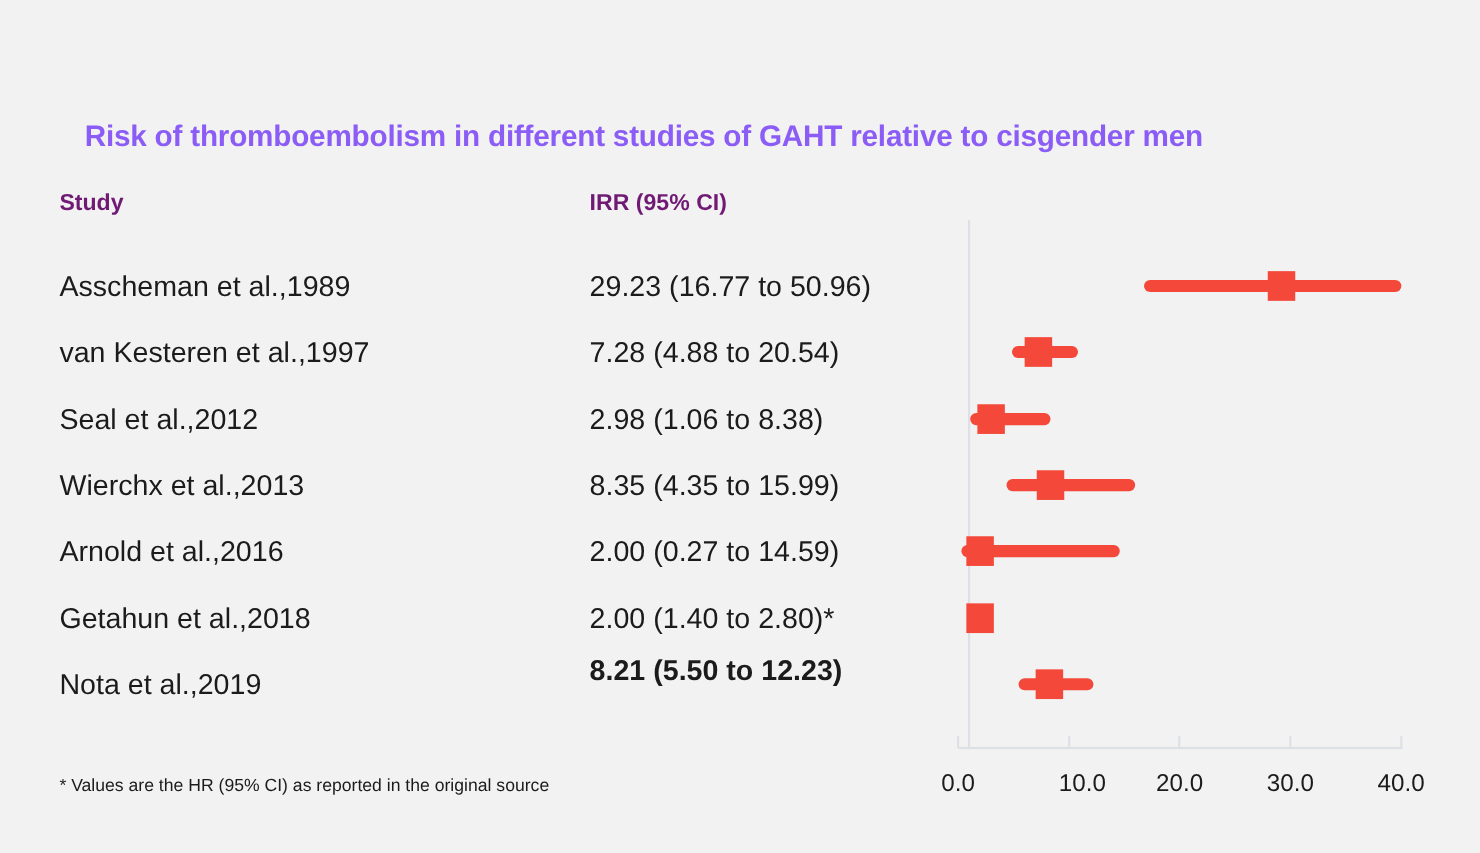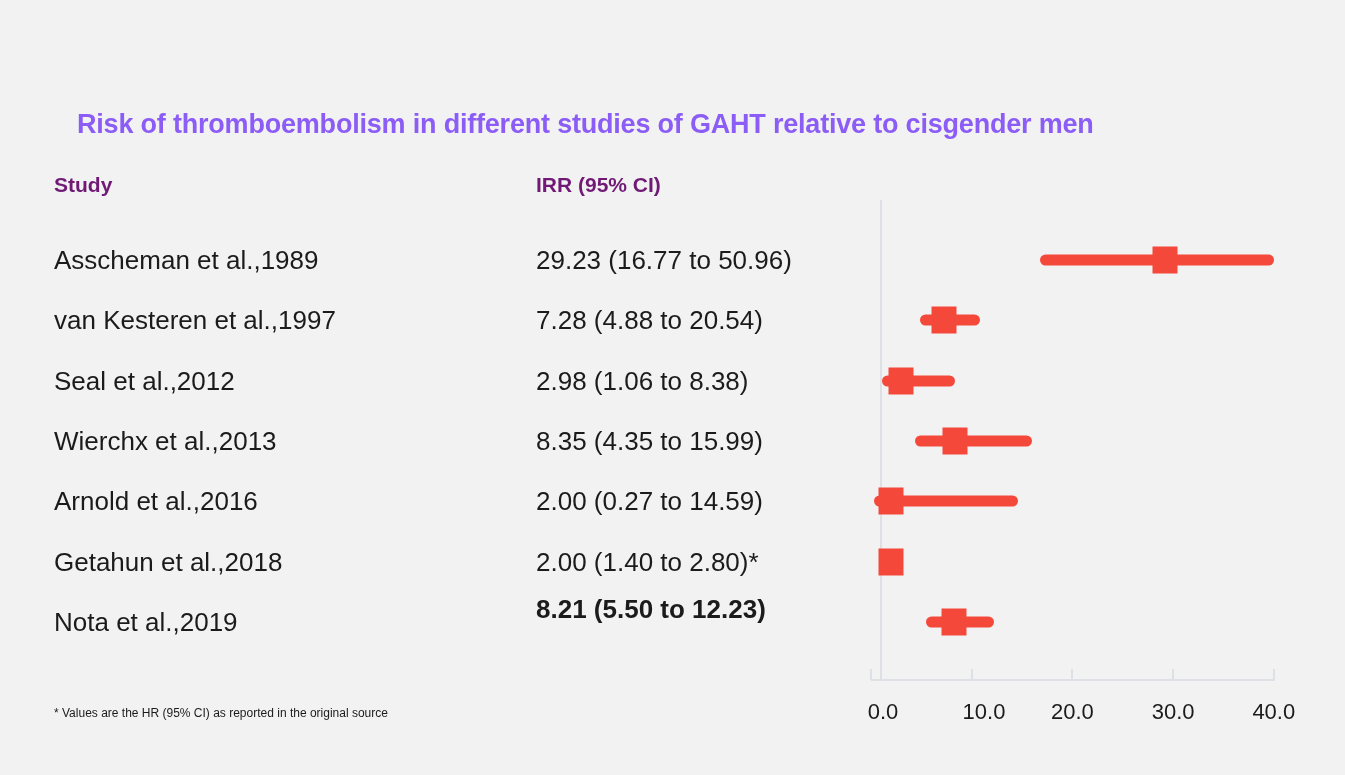--- a/index.html
+++ b/index.html
@@ -117,21 +117,21 @@
     height: 27px;
     background: #f4493a;
     transform: translate(-50%, -50%);
   }
 
   
   .footnote {
     position: absolute;
     left: 54px;
     top: 706px;
-    font-size: 12px;
+    font-size: 16px;
     color: #1b1b1b;
     white-space: nowrap;
   }
 </style>
 </head>
 <body>
 
 <div id="root">
 
   <div class="chart-title">Risk of thromboembolism in different studies of GAHT relative to cisgender men</div>
@@ -154,21 +154,21 @@
       <div class="row-text study" style="top: 546.5px;">Getahun et al.,2018</div>
       <div class="row-text irr" style="top: 546.5px;">2.00 (1.40 to 2.80)*</div>
       <div class="row-text study" style="top: 606.8px;">Nota et al.,2019</div>
       <div class="row-text irr" style="top: 594px; font-weight: bold;">8.21 (5.50 to 12.23)</div>
     </div>
 
   <div class="plot" id="plot-layer">
     <div class="axis-vline"></div>
     <div class="axis-hline"></div>
   <div class="axis-tick" style="left: 870px;"></div>
-      <div class="tick-label" style="left: 871px; margin-left: 12px;">0.0</div>
+      <div class="tick-label" style="left: 871px;">0.0</div>
       <div class="axis-tick" style="left: 970.7px;"></div>
       <div class="tick-label" style="left: 984px; text-align: right;">10.0</div>
       <div class="axis-tick" style="left: 1071.4px;"></div>
       <div class="tick-label" style="left: 1072.4px;">20.0</div>
       <div class="axis-tick" style="left: 1172.1px;"></div>
       <div class="tick-label" style="left: 1173.1px;">30.0</div>
       <div class="axis-tick" style="left: 1272.8px;"></div>
       <div class="tick-label" style="left: 1273.8px;">40.0</div>
       <div class="ci-bar" style="left: 1039.87px; width: 233.926px; top: 260px;"></div>
       <div class="point-marker" style="left: 1165.35px; top: 260px;"></div>

